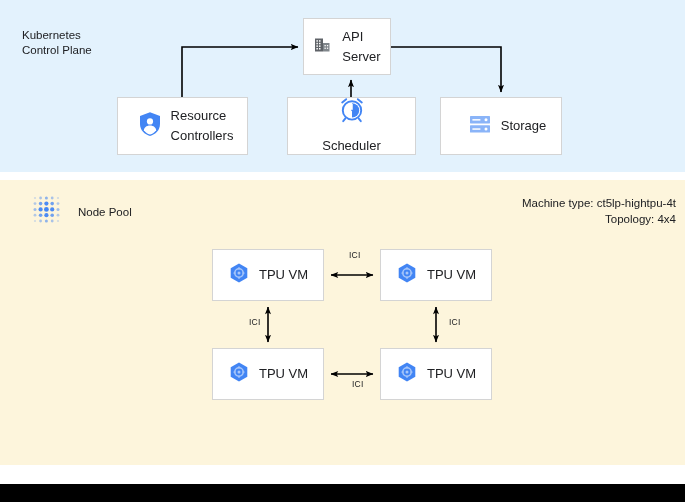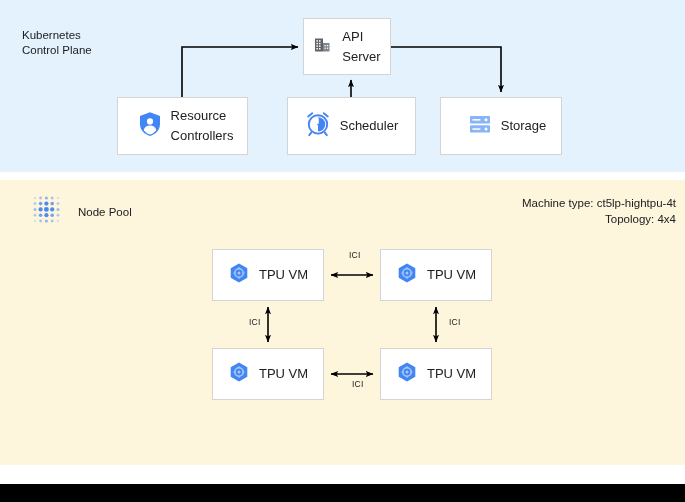--- a/index.html
+++ b/index.html
@@ -95,21 +95,21 @@
     white-space: pre-line;
   }
   .node-icon {
     flex: 0 0 auto;
     display: block;
   }
 
   
   .box-api        { left: 303px; top: 18px;  width: 88px;  height: 57px; }
   .box-resource   { left: 117px; top: 97px;  width: 131px; height: 58px; padding-left: 14px; }
-  .box-scheduler  { left: 287px; top: 97px;  width: 129px; height: 58px; }
+  .box-scheduler  { left: 287px; top: 97px;  width: 129px; height: 58px; flex-direction: column; }
   .box-storage    { left: 440px; top: 97px;  width: 122px; height: 58px; padding-left: 20px; }
 
   .box-tpu-tl     { left: 212px; top: 249px; width: 112px; height: 52px; }
   .box-tpu-tr     { left: 380px; top: 249px; width: 112px; height: 52px; }
   .box-tpu-bl     { left: 212px; top: 348px; width: 112px; height: 52px; }
   .box-tpu-br     { left: 380px; top: 348px; width: 112px; height: 52px; }
 
   
   .svg-layer {
     position: absolute;

